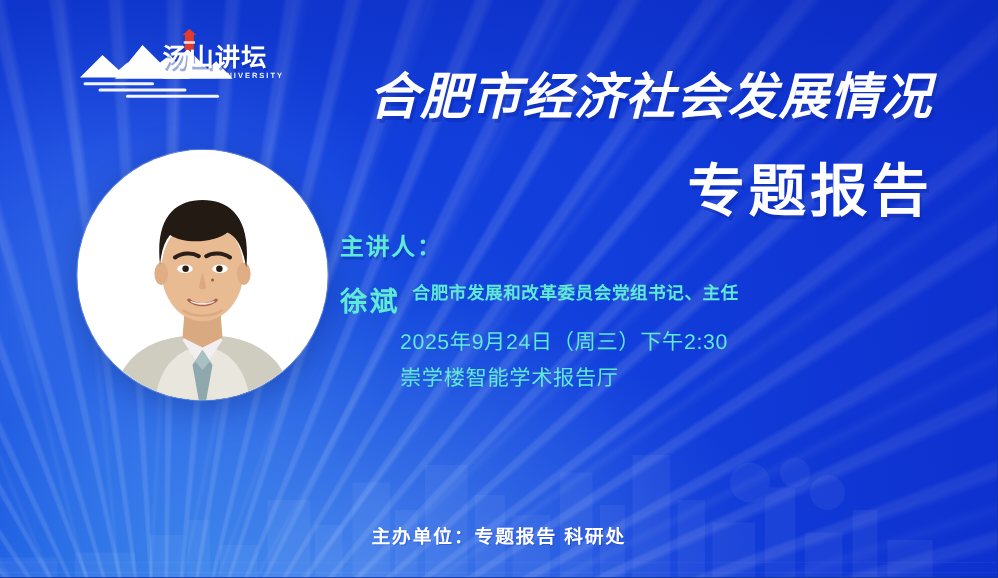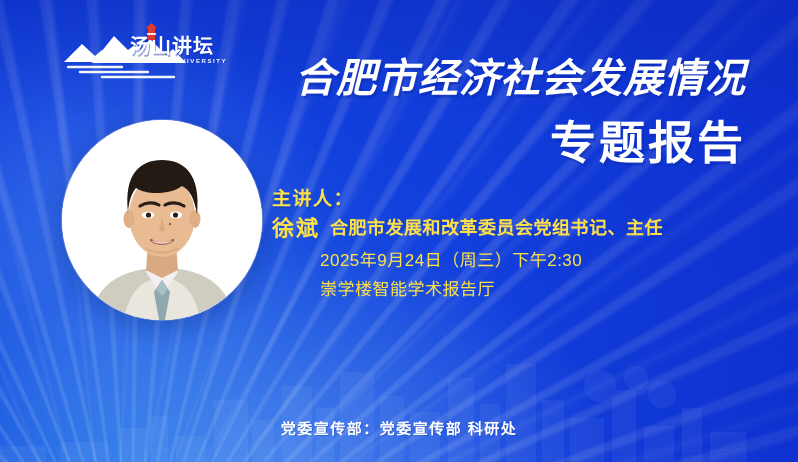--- a/index.html
+++ b/index.html
@@ -128,56 +128,57 @@
   }
   .headline-l1, .headline-l2 {
     color: #ffffff;
     font-weight: 700;
     letter-spacing: 1px;
     line-height: 1;
     text-shadow: 2px 3px 0 rgba(10,40,170,0.45);
     white-space: nowrap;
   }
   .headline-l1 { font-size: 40px; font-style: italic; }
-  .headline-l2 { font-size: 46px; margin-top: 22px; letter-spacing: 3px; }
+  .headline-l2 { font-size: 46px; margin-top: 32px; letter-spacing: 3px; }
 
   
   .details {
     position: absolute;
     left: 272px;
     top: 188px;
     width: 420px;
-    color: #fde047;
+    color: #5eead4;
   }
   .d-label {
     font-size: 19px;
     font-weight: 700;
     letter-spacing: 1.5px;
     line-height: 1.15;
     text-shadow: 1px 2px 0 rgba(10,40,170,0.35);
   }
   .d-value {
     font-size: 17px;
     font-weight: 400;
     letter-spacing: 0.5px;
     line-height: 1.2;
     margin-left: 48px;
   }
   .speaker-row {
     display: flex;
-    align-items: center;
+    align-items: flex-start;
     gap: 10px;
+    margin-top: 13px;
   }
   .speaker-name {
     font-size: 22px;
     font-weight: 700;
     letter-spacing: 2px;
   }
   .speaker-title {
-    font-size: 18px;
+    font-size: 14px;
     font-weight: 700;
     letter-spacing: 0.5px;
   }
   .gap-1 { margin-top: 17px; }
   .gap-2 { margin-top: 9px; }
 
   
   .footer {
     position: absolute;
     left: 0;
@@ -316,15 +317,15 @@
     <div class="speaker-row">
       <span class="speaker-name">徐斌</span>
       <span class="speaker-title">合肥市发展和改革委员会党组书记、主任</span>
     </div>
 
     <div class="d-value gap-2">2025年9月24日（周三）下午2:30</div>
 
     <div class="d-value gap-2">崇学楼智能学术报告厅</div>
   </div>
 
-  <div class="footer">党委宣传部：党委宣传部  科研处</div>
+  <div class="footer">主办单位：专题报告  科研处</div>
 
 </div>
 
 </body></html>

